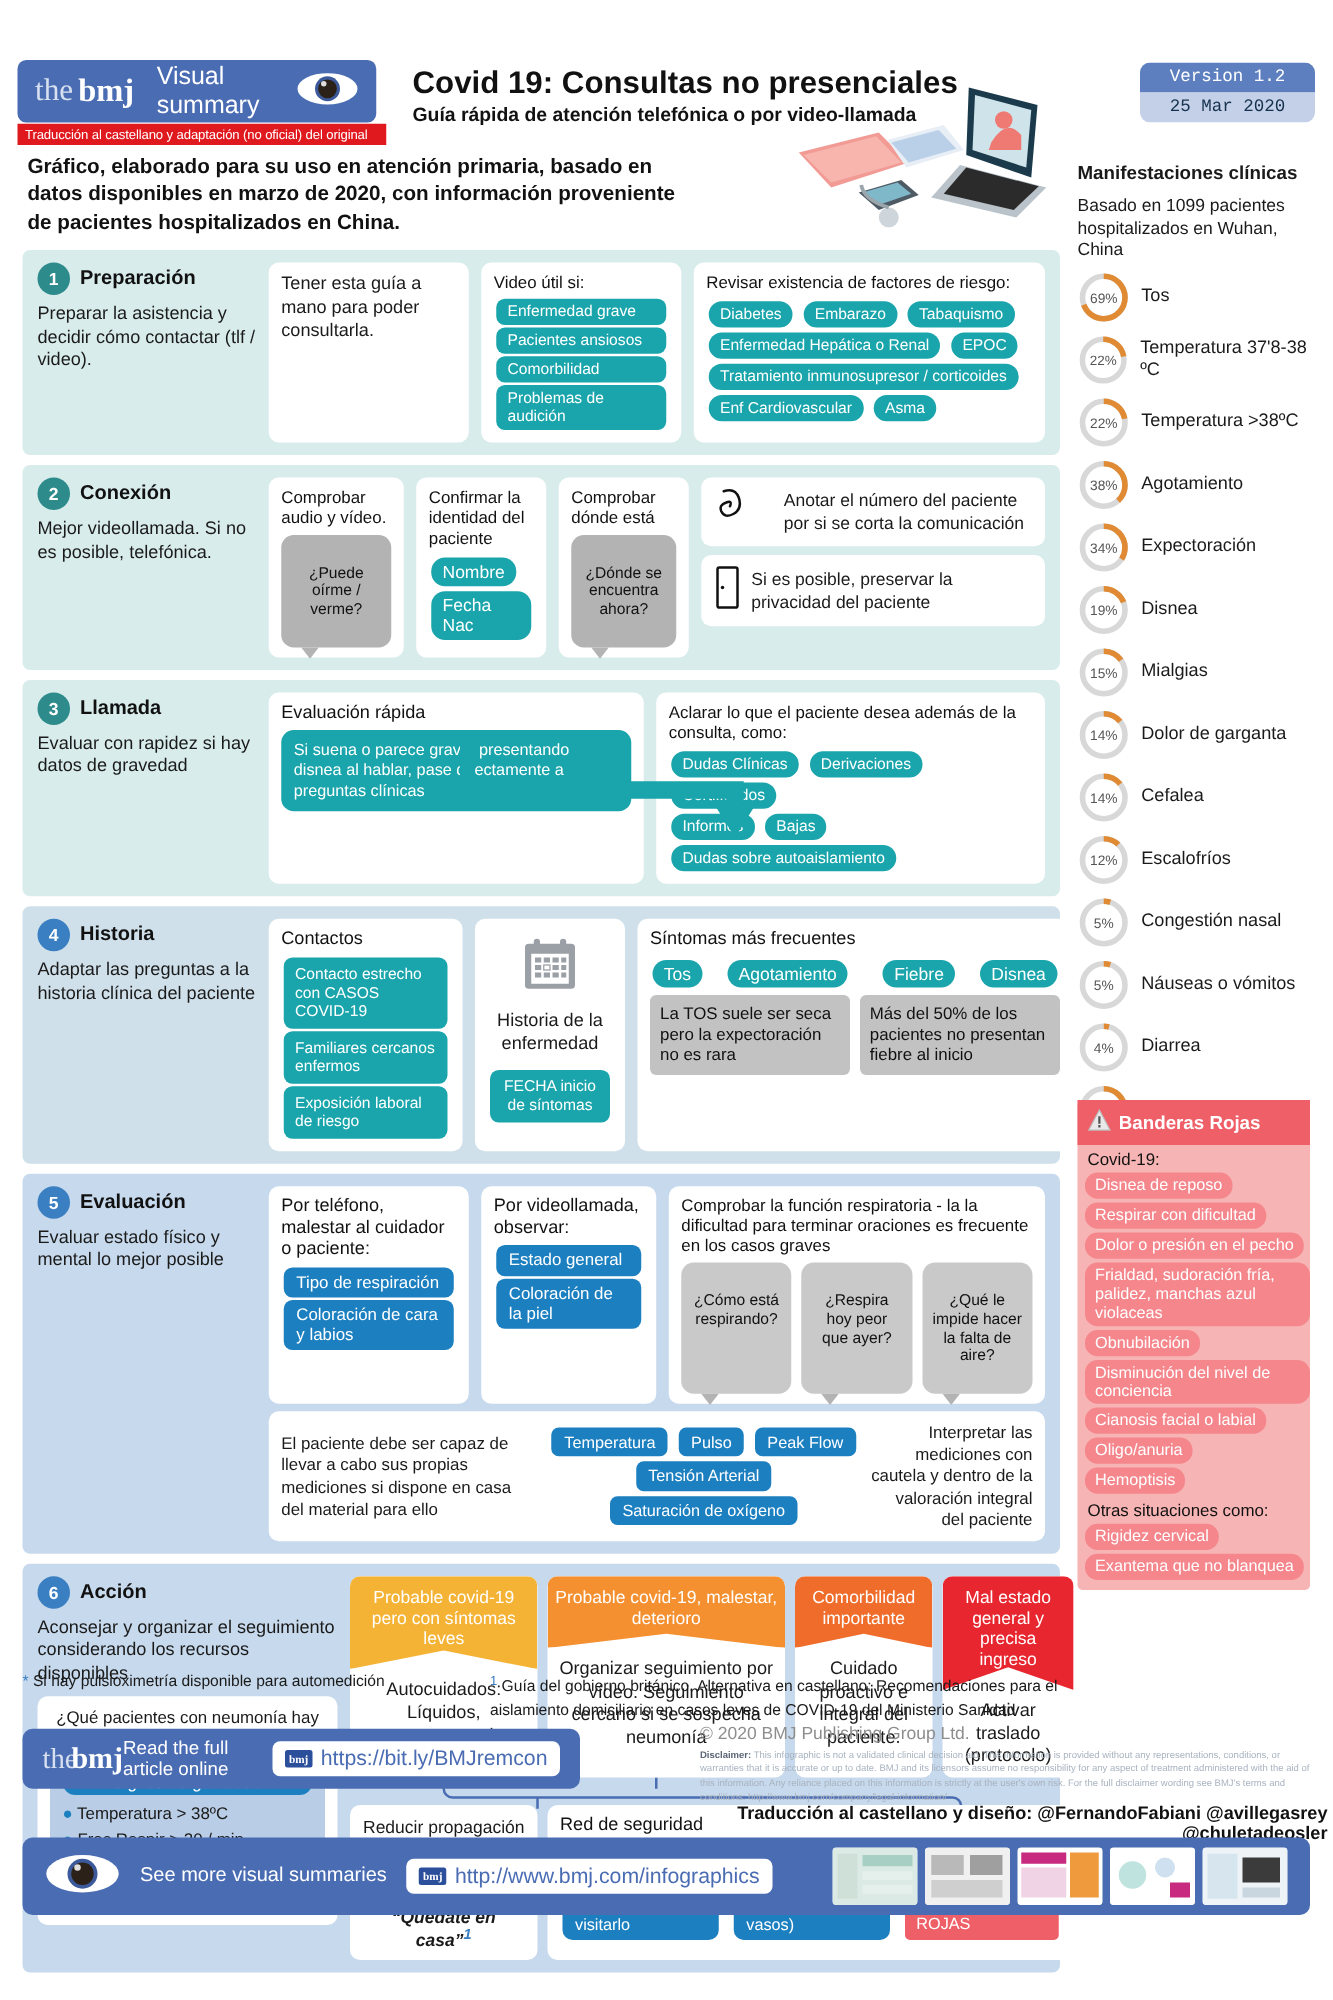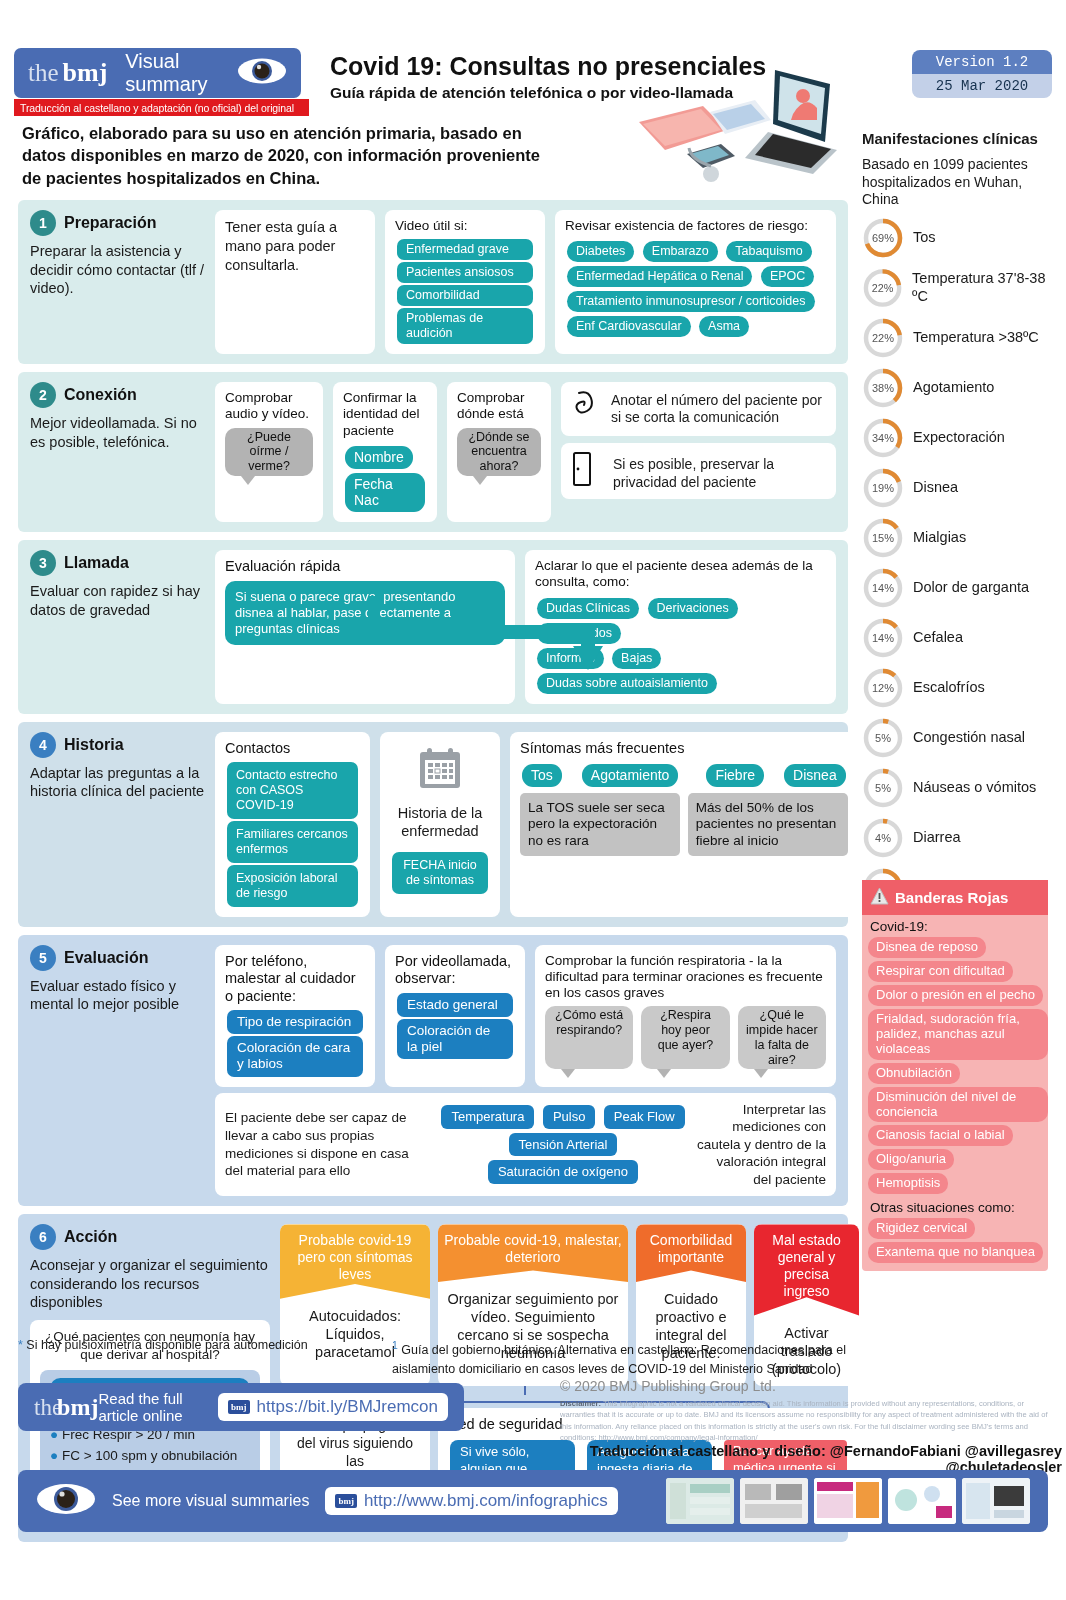--- a/index.html
+++ b/index.html
@@ -68,21 +68,21 @@
   .card { background:#fff; border-radius:8px; padding:8px 10px; }
   .card-title { font-size:13.5px; color:#111; margin-bottom:5px; line-height:1.2;}
   .pill {
     display:inline-block; background:#19a5ab; color:#fff;
     border-radius:11px; padding:3px 9px; font-size:12.5px; margin:2px 2px;
     line-height:1.2;
   }
   .pill.blue { background:#1c7fc0; border-radius:6px; font-size:13.5px; padding:4px 10px; }
   .pill.wide { display:block; border-radius:7px; }
   .bubble {
-    background:#b3b3b3; color:#111; border-radius:10px; padding:2px 8px;
+    background:#b3b3b3; color:#111; border-radius:10px; padding:23px 8px;
     font-size:12.5px; text-align:center; position:relative; line-height:1.18;
   }
   .bubble:after{
     content:""; position:absolute; left:16px; bottom:-9px; border-width:9px 7px 0 7px;
     border-style:solid; border-color:#b3b3b3 transparent transparent transparent;
   }
   .bubble.grey-l { background:#c9c9c9; }
   .grey-note { background:#c2c2c2; color:#111; border-radius:5px; padding:7px 8px; font-size:13.5px; line-height:1.22; }
 
   
@@ -271,29 +271,29 @@
         <span class="pill" style="font-size:14px">Nombre</span>
         <span class="pill" style="font-size:14px">Fecha Nac</span>
       </div>
 
       <div class="card" style="flex:0 0 104px">
         <div class="card-title">Comprobar dónde está</div>
         <div class="bubble">¿Dónde se encuentra ahora?</div>
       </div>
 
       <div style="flex:1;display:flex;flex-direction:column;gap:7px">
-        <div class="card" style="display:flex;align-items:center;gap:10px">
+        <div class="card" style="display:flex;align-items:center;gap:26px">
           <span>
             <svg width="30" height="34" viewBox="0 0 30 34">
                 <path d="M8 3 q9 -3 12 5 q3 9 -4 13 q-7 4 -10 -2 q-2 -5 4 -7 q5 -2 3 3" stroke="#111" stroke-width="2" fill="none" stroke-linecap="round"></path>
               </svg>
           </span>
           <span style="font-size:14px;line-height:1.25">Anotar el número del paciente por si se corta la comunicación</span>
         </div>
-        <div class="card" style="display:flex;align-items:flex-end;gap:20px">
+        <div class="card" style="display:flex;align-items:center;gap:8px">
           <span>
             <svg width="22" height="36" viewBox="0 0 22 36">
                 <rect x="3" y="2" width="16" height="32" rx="1.5" stroke="#111" stroke-width="2" fill="none"></rect>
                 <circle cx="7" cy="18" r="1.4" fill="#111"></circle>
               </svg>
           </span>
           <span style="font-size:14px;line-height:1.25">Si es posible, preservar la privacidad del paciente</span>
         </div>
       </div>
     </div>

